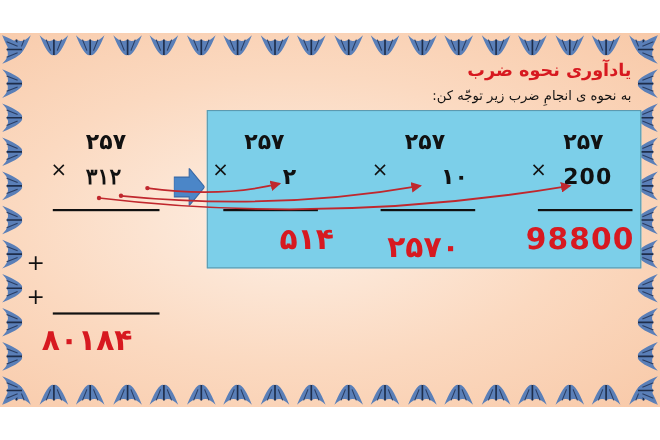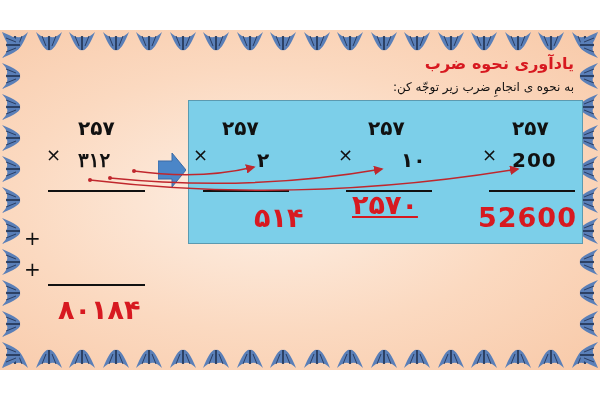--- a/index.html
+++ b/index.html
@@ -342,47 +342,47 @@
   <div class="subtitle">به نحوه ی انجامِ ضرب زیر توجّه کن:</div>
 
   <div>
     <div class="num" style="left:78px;top:86px;">۲۵۷</div>
     <div class="op" style="left:46px;top:114px;">×</div>
     <div class="num" style="left:78px;top:118px;font-family:Liberation Serif, serif;">۳۱۲</div>
     <div class="line" style="left:48px;top:160px;width:97px;"></div>
     <div class="op" style="left:24px;top:196px;font-size:20px;">+</div>
     <div class="op" style="left:24px;top:227px;font-size:20px;">+</div>
     <div class="line" style="left:48px;top:254px;width:97px;"></div>
-    <div class="res" style="left:58px;top:264px;">۸۰۱۸۴</div>
+    <div class="res" style="left:38px;top:264px;">۸۰۱۸۴</div>
   </div>
 
   <div class="bluebox"></div>
 
   <div>
     <div class="num" style="left:222px;top:86px;">۲۵۷</div>
     <div class="op" style="left:193px;top:114px;">×</div>
     <div class="num" style="left:257px;top:118px;">۲</div>
     <div class="line" style="left:203px;top:160px;width:86px;"></div>
     <div class="res" style="left:222px;top:172px;margin-left:32px;">۵۱۴</div>
   </div>
 
   <div>
     <div class="num" style="left:368px;top:86px;">۲۵۷</div>
     <div class="op" style="left:338px;top:114px;">×</div>
     <div class="num" style="left:401px;top:118px;">۱۰</div>
     <div class="line" style="left:346px;top:160px;width:86px;"></div>
-    <div class="res" style="left:352px;top:159px;text-decoration:underline;">۲۵۷۰</div>
+    <div class="res" style="left:352px;top:180px;">۲۵۷۰</div>
   </div>
 
   <div>
     <div class="num" style="left:512px;top:86px;">۲۵۷</div>
     <div class="op" style="left:482px;top:114px;">×</div>
     <div class="num" style="left:512px;top:118px;">200</div>
     <div class="line" style="left:489px;top:160px;width:86px;"></div>
-    <div class="res" style="left:478px;top:172px;">52600</div>
+    <div class="res" style="left:478px;top:172px;">98800</div>
   </div>
 
   <svg class="arrow" width="28" height="34" viewBox="0 0 28 34">
     <polygon points="0,8 14,8 14,0 28,17 14,34 14,26 0,26" fill="#4b86c8" stroke="#3a6aa6" stroke-width="1"></polygon>
   </svg>
 
   <svg class="curves" viewBox="0 0 600 340">
     <defs>
       <marker id="ah" markerWidth="6" markerHeight="6" refX="5" refY="3" orient="auto">
         <path d="M0,0 L6,3 L0,6 Z" fill="#c0272d"></path>

